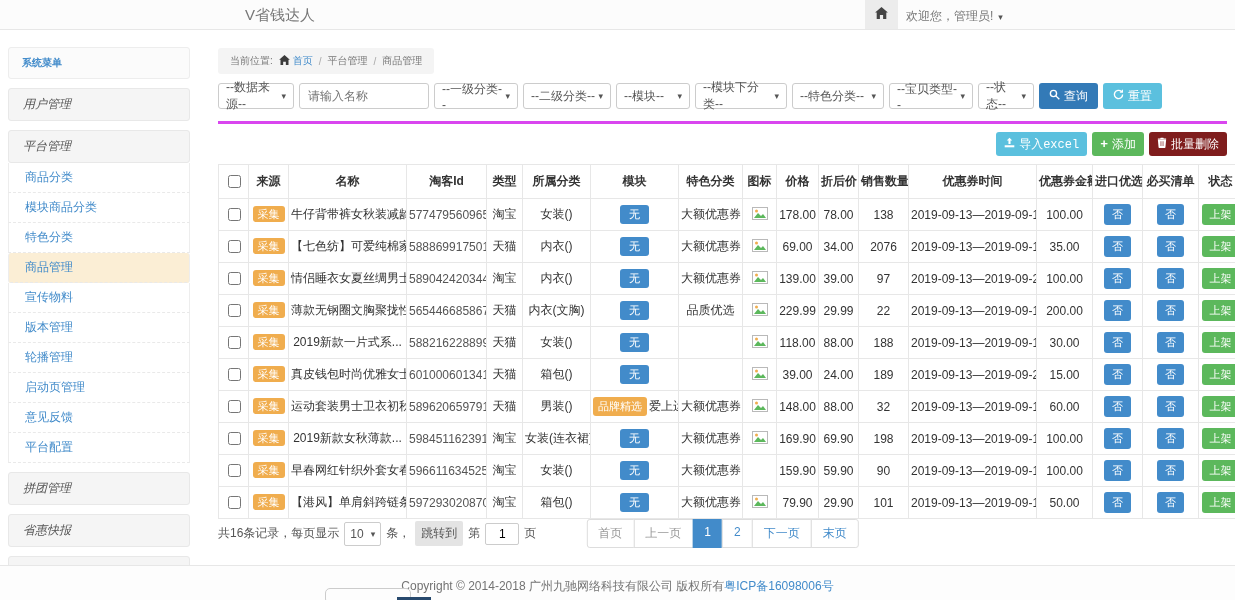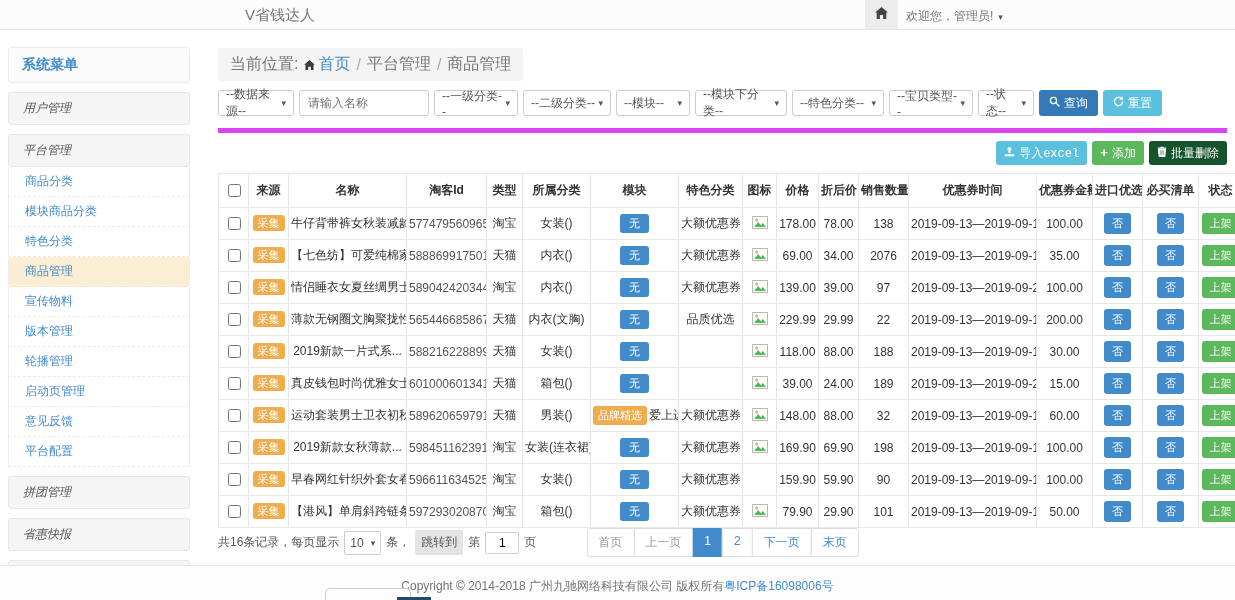--- a/index.html
+++ b/index.html
@@ -10,40 +10,40 @@
     font-family:"Liberation Sans","DejaVu Sans",sans-serif; font-size:12px;
   }
   
   .topbar { position:absolute; top:0; left:0; right:0; height:30px; background:#fcfcfc; border-bottom:1px solid #e7e7e7; z-index:4; }
   .app-title { position:absolute; left:245px; top:6px; font-size:15px; color:#777; }
   .home-block { position:absolute; left:865px; top:0; width:33px; height:29px; background:#ececec; display:flex; align-items:center; justify-content:center; cursor:pointer; }
   .welcome { position:absolute; left:906px; top:8px; font-size:12px; color:#777; cursor:pointer; display:flex; align-items:center; gap:5px; }
   .caret { font-size:9px; color:#555; }
   
   .sidebar { position:absolute; left:8px; top:47px; width:182px; z-index:1; }
-  .sb-title { padding:8px 13px; font-size:14px; font-weight:bold; color:#428bca; background:#fbfbfb; border:1px solid #ededed; border-radius:3px; }
+  .sb-title { padding:8px 13px; font-size:10px; font-weight:bold; color:#428bca; background:#fbfbfb; border:1px solid #ededed; border-radius:3px; }
   .sb-group { padding:7px 14px; font-size:12px; color:#555; background:#f5f5f5; border:1px solid #e8e8e8; border-radius:3px; margin-top:9px; cursor:pointer;font-style:italic; }
   .sb-sub { padding:6px 16px; font-size:12px; color:#428bca; background:#fff; border-left:1px solid #ededed; border-right:1px solid #ededed; border-bottom:1px dashed #e9e9e9; cursor:pointer; }
   .sb-sub.active { background:#fbeed5; border-radius:3px; }
   
   .main { position:absolute; left:218px; top:48px; width:1009px; }
-  .breadcrumb { display:inline-flex; align-items:center; gap:6px; background:#f4f4f4; border-radius:3px; padding:6px 12px; font-size:16px; color:#777; }
+  .breadcrumb { display:inline-flex; align-items:center; gap:6px; background:#f4f4f4; border-radius:3px; padding:6px 12px; font-size:10px; color:#777; }
   .breadcrumb .home-link { color:#428bca; display:inline-flex; align-items:center; gap:3px; cursor:pointer; }
   .breadcrumb .sep { color:#aaa; }
   .filters { display:flex; gap:5px; margin-top:9px; align-items:center; }
   .sel { border:1px solid #ccc; border-radius:3px; height:26px; display:inline-flex; align-items:center; justify-content:space-between; padding:0 7px; font-size:12px; color:#555; background:#fff; cursor:pointer; flex:0 0 auto; }
   .txt { border:1px solid #ccc; border-radius:3px; height:26px; padding:0 8px; font-size:12px; color:#555; width:130px; outline:none; }
   .btn { border:none; border-radius:3px; height:26px; padding:0 10px; font-size:12px; color:#fff; display:inline-flex; align-items:center; gap:4px; cursor:pointer; font-family:Liberation Mono, monospace; }
   .btn-primary { background:#337ab7; }
   .btn-info { background:#5bc0de; }
   .btn-success { background:#5cb85c; }
-  .btn-danger { background:#14532d; }
+  .btn-danger { background:#7f1d1d; }
   .plus { font-weight:bold; font-size:13px; }
   
-  .panel { margin-top:12px; border-top:5px solid #d946ef; padding-top:8px; }
+  .panel { margin-top:12px; border-top:3px solid #d946ef; padding-top:8px; }
   .toolbar { display:flex; justify-content:flex-end; gap:5px; margin-bottom:8px; }
   .toolbar .btn { height:24px; padding:0 8px; }
   table { width:100%; border-collapse:collapse; table-layout:fixed; font-size:12px; }
   th,td { border:1px solid #e7e7e7; text-align:center; padding:5px 2px; overflow:hidden; white-space:nowrap; }
   th { font-weight:bold; color:#333; padding:7px 2px; background:#fff; }
   td.tkid { color:#555; }
   .badge-orange { background:#f0ad4e; color:#fff; padding:2px 5px; border-radius:3px; font-size:11px; }
   .badge-blue { background:#428bca; color:#fff; padding:2px 9px; border-radius:3px; font-size:11px; }
   .cbtn { display:inline-block; padding:3px 8px; border-radius:3px; color:#fff; font-size:11px; cursor:pointer; }
   .cbtn.blue { background:#428bca; }

